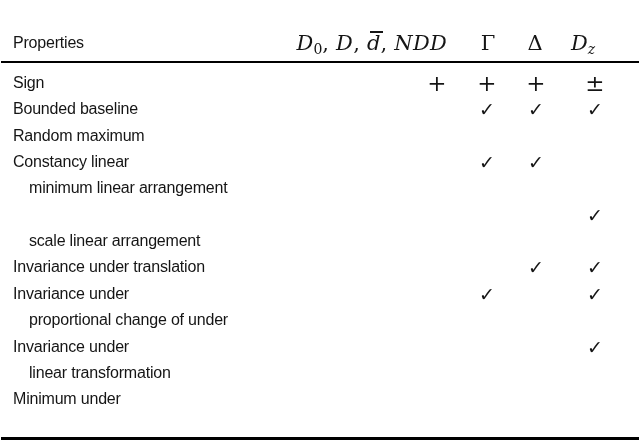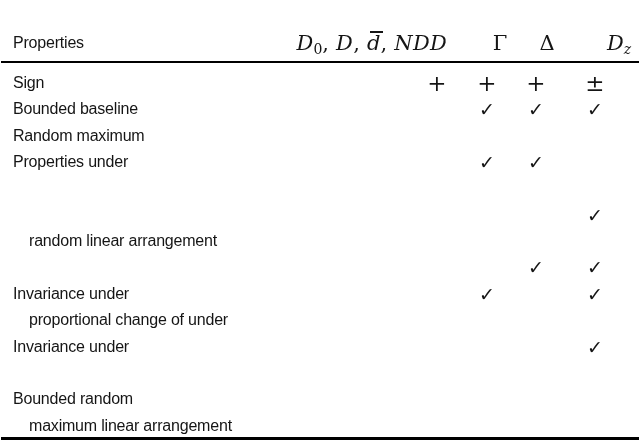--- a/index.html
+++ b/index.html
@@ -19,32 +19,32 @@
   .label.sub{left:29px;}
   .cell{
     position:absolute;top:0;transform:translateX(-50%);
     font-family:"DejaVu Sans",sans-serif;font-size:19px;
   }
   .row.sign .cell{font-family:"DejaVu Serif","Liberation Serif",serif;font-size:23px;}
   .c1{left:437px;}
   .c2{left:487px;}
   .c3{left:536px;}
   .c4{left:595px;}
-  .math{font-family:"DejaVu Serif","Liberation Serif",serif;font-size:21px;margin-left:12px;}
+  .math{font-family:"DejaVu Serif","Liberation Serif",serif;font-size:21px;}
   .mi{font-style:italic;}
   .msub{font-size:14px;vertical-align:-4px;letter-spacing:0;}
   .mbar{position:relative;}
   .mbar::after{
     content:"";position:absolute;left:3px;right:-2px;top:0px;height:1.6px;background:#151515;
   }
   .group{position:absolute;right:193px;top:0;white-space:nowrap;letter-spacing:0.2px;}
   .colh{position:absolute;top:0;transform:translateX(-50%);white-space:nowrap;}
   .gamma{left:488px;}
   .delta{left:535px;}
-  .dz{left:607px;}
+  .dz{left:583px;}
 </style>
 </head>
 <body>
 
 <div class="page">
 
   <div class="header-row">
     <span class="label">Properties</span>
     <span class="math group"><span class="mi">D</span><span class="msub">0</span><span>, </span><span class="mi">D</span><span>, </span><span class="mi mbar">d</span><span>, </span><span class="mi">NDD</span></span>
     <span class="math colh gamma">Γ</span>
@@ -72,44 +72,52 @@
 
   <div class="row" style="top:123px">
     <span class="label">Random maximum</span>
     <span class="cell c1"></span>
     <span class="cell c2"></span>
     <span class="cell c3"></span>
     <span class="cell c4"></span>
   </div>
 
   <div class="row" style="top:149px">
-    <span class="label">Properties under</span>
+    <span class="label">Constancy linear</span>
     <span class="cell c1"></span>
     <span class="cell c2">✓</span>
     <span class="cell c3">✓</span>
     <span class="cell c4"></span>
   </div>
 
+  <div class="row" style="top:175px">
+    <span class="label sub">minimum linear arrangement</span>
+    <span class="cell c1"></span>
+    <span class="cell c2"></span>
+    <span class="cell c3"></span>
+    <span class="cell c4"></span>
+  </div>
 
   <div class="row" style="top:202px">
     <span class="cell c1"></span>
     <span class="cell c2"></span>
     <span class="cell c3"></span>
     <span class="cell c4">✓</span>
   </div>
 
   <div class="row" style="top:228px">
-    <span class="label sub">random linear arrangement</span>
+    <span class="label sub">scale linear arrangement</span>
     <span class="cell c1"></span>
     <span class="cell c2"></span>
     <span class="cell c3"></span>
     <span class="cell c4"></span>
   </div>
 
   <div class="row" style="top:254px">
+    <span class="label">Invariance under translation</span>
     <span class="cell c1"></span>
     <span class="cell c2"></span>
     <span class="cell c3">✓</span>
     <span class="cell c4">✓</span>
   </div>
 
   <div class="row" style="top:281px">
     <span class="label">Invariance under</span>
     <span class="cell c1"></span>
     <span class="cell c2">✓</span>
@@ -126,32 +134,32 @@
   </div>
 
   <div class="row" style="top:334px">
     <span class="label">Invariance under</span>
     <span class="cell c1"></span>
     <span class="cell c2"></span>
     <span class="cell c3"></span>
     <span class="cell c4">✓</span>
   </div>
 
-
-  <div class="row" style="top:386px">
-    <span class="label">Bounded random</span>
+  <div class="row" style="top:360px">
+    <span class="label sub">linear transformation</span>
     <span class="cell c1"></span>
     <span class="cell c2"></span>
     <span class="cell c3"></span>
     <span class="cell c4"></span>
   </div>
 
-  <div class="row" style="top:413px">
-    <span class="label sub">maximum linear arrangement</span>
+  <div class="row" style="top:386px">
+    <span class="label">Minimum under</span>
     <span class="cell c1"></span>
     <span class="cell c2"></span>
     <span class="cell c3"></span>
     <span class="cell c4"></span>
   </div>
 
+
   <div class="rule rule-bottom"></div>
 
 </div>
 
 </body></html>

